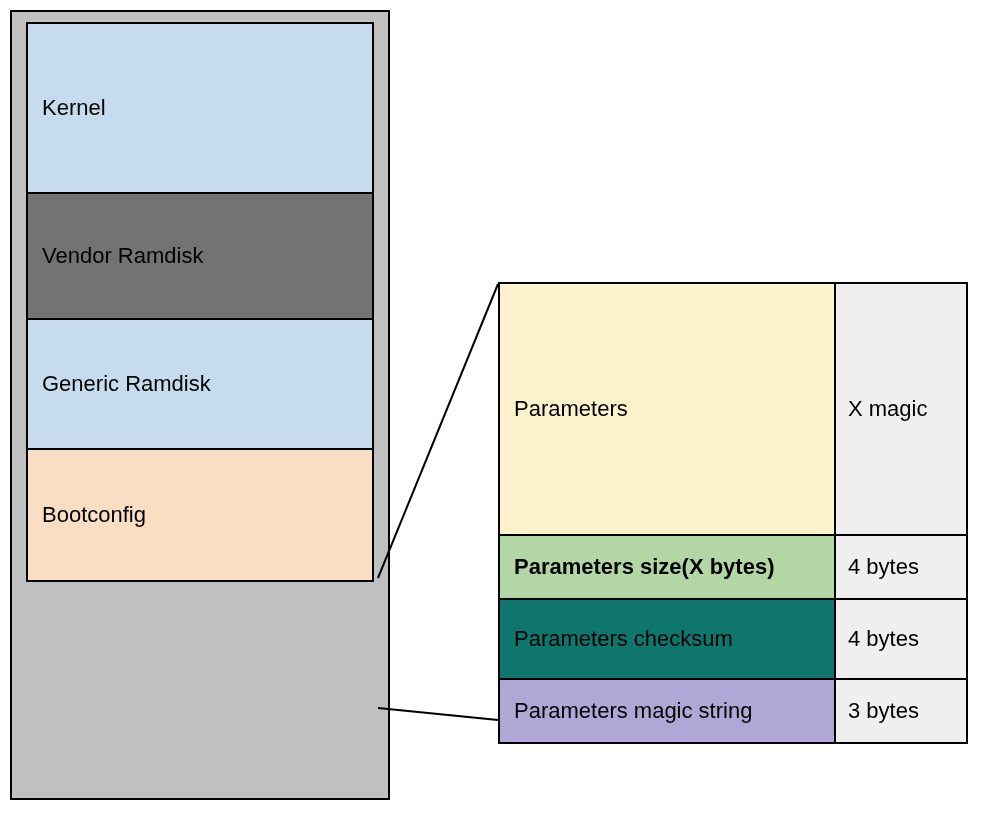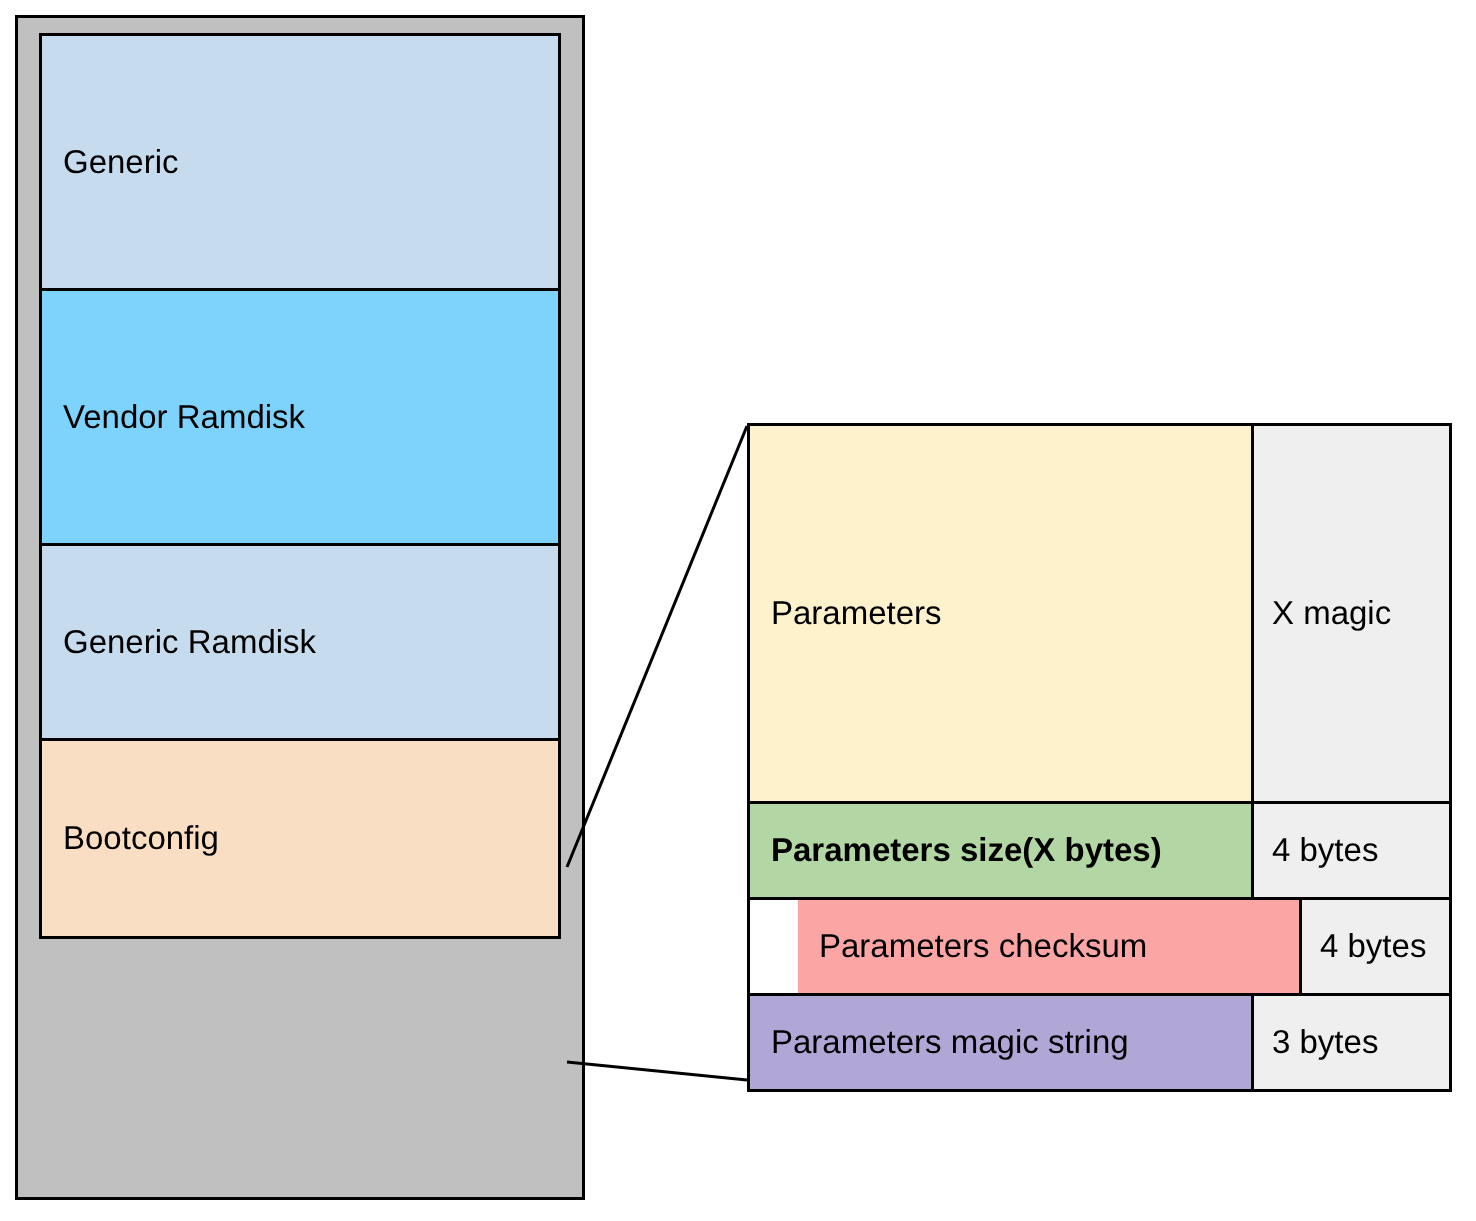--- a/index.html
+++ b/index.html
@@ -32,21 +32,21 @@
     background: #fff;
   }
   .mem-row {
     border-bottom: 2px solid #000;
     display: flex;
     align-items: center;
     padding-left: 14px;
   }
   .mem-row:last-child { border-bottom: none; }
   .kernel { height: 170px; background: #c6dbed; }
-  .vendor { height: 170px; background: #7dd3fc; }
+  .vendor { height: 126px; background: #737373; }
   .generic { height: 130px; background: #c6dbed; }
   .bootconfig { height: 130px; background: #fadec3; }
 
   .detail-panel {
     position: absolute;
     left: 498px;
     top: 282px;
     width: 470px;
     border: 2px solid #000;
   }
@@ -65,37 +65,37 @@
   }
   .detail-size {
     flex: 1;
     display: flex;
     align-items: center;
     padding-left: 12px;
     background: #efefef;
   }
   .row-params { height: 250px; background: #fef2cc; }
   .row-psize  { height: 62px;  background: #b2d7a4; font-weight: bold; }
-  .row-cksum  { height: 62px;  background: #fca5a5; margin-left: 32px; }
+  .row-cksum  { height: 78px;  background: #0f766e; }
   .row-magic  { height: 62px;  background: #b1a7d7; }
 
   svg.connector {
     position: absolute;
     left: 0; top: 0;
     width: 984px; height: 814px;
     pointer-events: none;
   }
 </style>
 </head>
 <body>
 
 <div class="memory-panel">
   <div class="memory-stack">
     <div class="mem-row kernel">
-      <span>Generic</span>
+      <span>Kernel</span>
     </div>
     <div class="mem-row vendor">
       <span>Vendor Ramdisk</span>
     </div>
     <div class="mem-row generic">
       <span>Generic Ramdisk</span>
     </div>
     <div class="mem-row bootconfig">
       <span>Bootconfig</span>
     </div>

